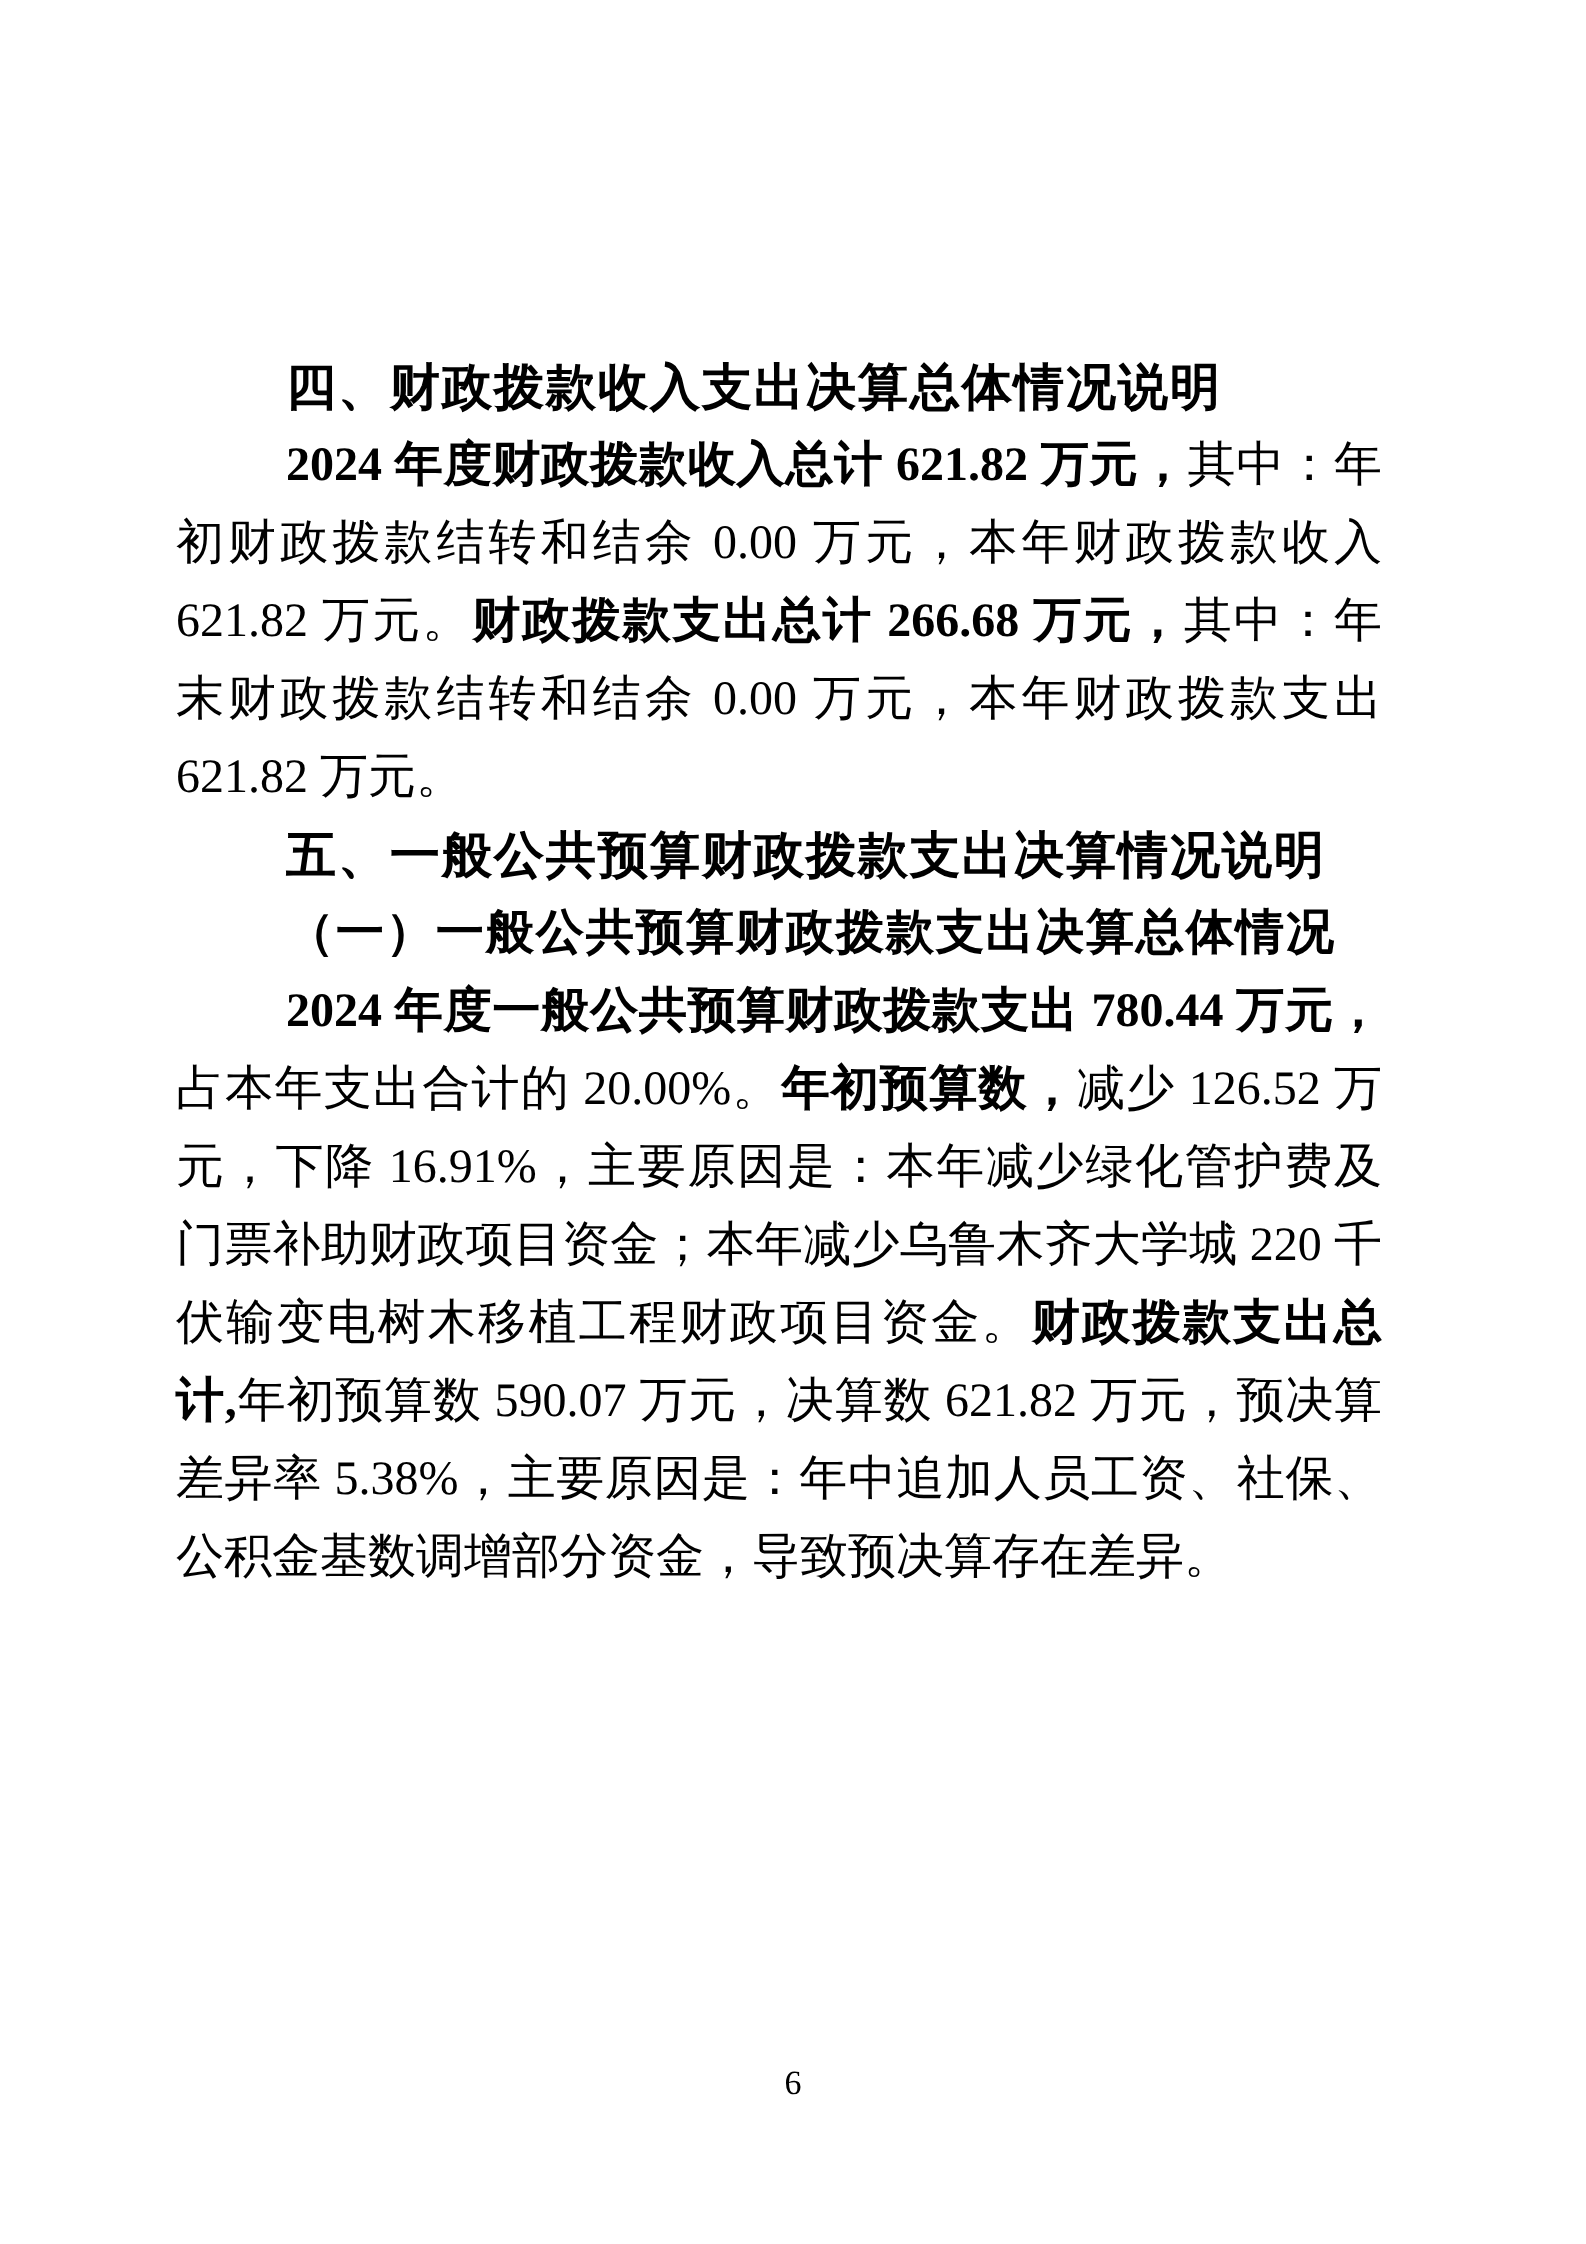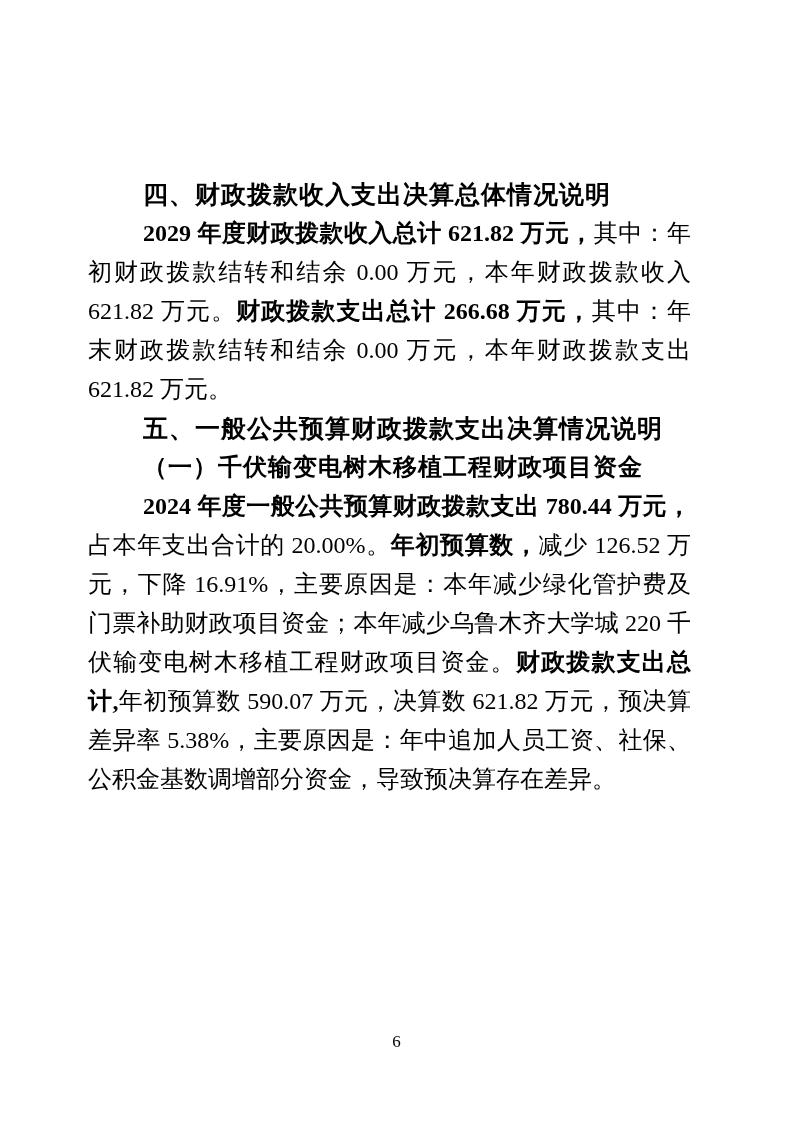--- a/index.html
+++ b/index.html
@@ -61,26 +61,26 @@
 </style>
 </head>
 <body>
 
 <div class="page">
 
   <div class="doc">
 
     <p class="heading">四、财政拨款收入支出决算总体情况说明</p>
 
-    <p><span class="b">2029 年度财政拨款收入总计 621.82 万元，</span><span>其中：年初财政拨款结转和结余 0.00 万元，本年财政拨款收入 621.82 万元。</span><span class="b">财政拨款支出总计 266.68 万元，</span><span>其中：年末财政拨款结转和结余 0.00 万元，本年财政拨款支出 621.82 万元。</span></p>
+    <p><span class="b">2024 年度财政拨款收入总计 621.82 万元，</span><span>其中：年初财政拨款结转和结余 0.00 万元，本年财政拨款收入 621.82 万元。</span><span class="b">财政拨款支出总计 266.68 万元，</span><span>其中：年末财政拨款结转和结余 0.00 万元，本年财政拨款支出 621.82 万元。</span></p>
 
 
     <p class="heading">五、一般公共预算财政拨款支出决算情况说明</p>
 
-    <p class="subheading">（一）千伏输变电树木移植工程财政项目资金</p>
+    <p class="subheading">（一）一般公共预算财政拨款支出决算总体情况</p>
 
     <p><span class="b">2024 年度一般公共预算财政拨款支出 780.44 万元，</span><span>占本年支出合计的 20.00%。</span><span class="b">年初预算数，</span><span>减少 126.52 万元，下降 16.91%，主要原因是：本年减少绿化管护费及门票补助财政项目资金；本年减少乌鲁木齐大学城 220 千伏输变电树木移植工程财政项目资金。</span><span class="b">财政拨款支出总计,</span><span>年初预算数 590.07 万元，决算数 621.82 万元，预决算差异率 5.38%，主要原因是：年中追加人员工资、社保、公积金基数调增部分资金，导致预决算存在差异。</span></p>
 
   </div>
 
   <div class="page-number">6</div>
 
 </div>
 
 </body></html>

